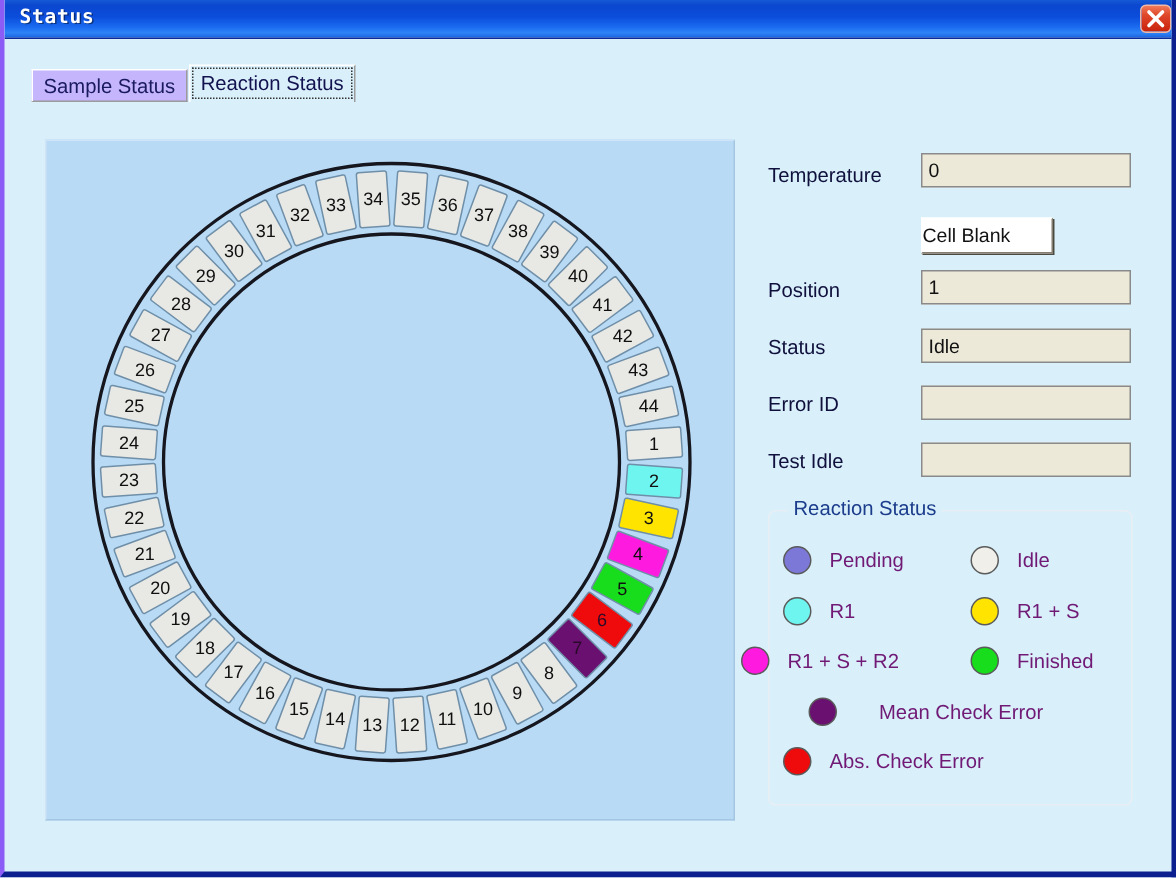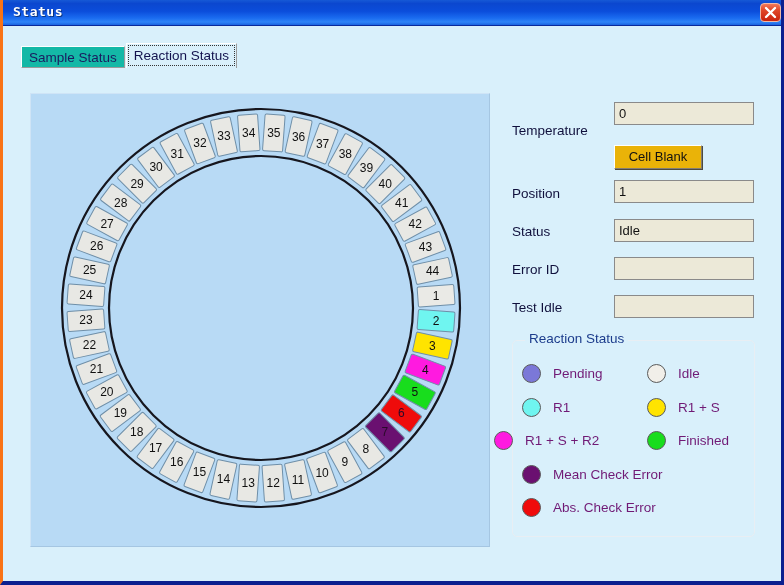--- a/index.html
+++ b/index.html
@@ -10,21 +10,21 @@
   body {
     font-family: "Liberation Sans", sans-serif;
   }
   #app {
     position: relative;
     width: 784px;
     height: 585px;
     overflow: hidden;
     background: #d9f0fb;
     box-sizing: border-box;
-    border-left: 3px solid #f97316;
+    border-left: 3px solid #8b5cf6;
     border-right: 3px solid #0b1f8f;
     border-bottom: 4px solid #0b1f8f;
   }
 
   
   #titlebar {
     position: absolute;
     left: 0; top: 0;
     width: 784px;
     height: 26px;
@@ -66,21 +66,21 @@
     height: 24px;
     display: flex;
     align-items: flex-end;
   }
   .tab {
     height: 22px;
     line-height: 22px;
     padding: 0 7px;
     font-size: 13.5px;
     color: #1a1a5e;
-    background: #14b8a6;
+    background: #c4b5fd;
     border-top: 1px solid #ffffff;
     border-left: 1px solid #ffffff;
     border-right: 1px solid #9b9b9b;
     border-bottom: 1px solid #9b9b9b;
     box-sizing: border-box;
     white-space: nowrap;
     cursor: pointer;
     margin-right: 1px;
   }
   .tab.active {
@@ -143,31 +143,31 @@
     overflow: hidden;
     white-space: nowrap;
     cursor: text;
   }
   #cell-blank-button {
     position: absolute;
     left: 611px;
     top: 145px;
     width: 88px;
     height: 24px;
-    background: #eab308;
+    background: #ffffff;
     border: 1px solid #847e72;
     border-top-color: #ffffff;
     border-left-color: #ffffff;
     box-shadow: 1px 1px 0 #4d4a42;
     box-sizing: border-box;
     font-family: "Liberation Sans", sans-serif;
     font-size: 13px;
     color: #111;
     cursor: pointer;
-    text-align: center;
+    text-align: left;
     line-height: 22px;
   }
 
   
   #legend-group {
     position: absolute;
     left: 509px;
     top: 340px;
     width: 243px;
     height: 197px;
@@ -404,21 +404,21 @@
             <text x="0" y="0" class="cell-label" transform="rotate(-339.64)">43</text>
           </g>
           <g transform="translate(401.55,176.97) rotate(347.82)">
             <rect x="-18.33" y="-10.02" width="36.66" height="20.05" rx="1.5" fill="#e8e8e4" class="cell-rect"></rect>
             <text x="0" y="0" class="cell-label" transform="rotate(-347.82)">44</text>
           </g>
         </g>
     </svg>
   </div>
 
-  <div class="form-label" style="left:509px; top:123px;">Temperature</div>
+  <div class="form-label" style="left:509px; top:109px;">Temperature</div>
   <div class="form-input" style="left:611px; top:102px;">0</div>
 
   <div id="cell-blank-button">Cell Blank</div>
 
   <div class="form-label" style="left:509px; top:186px;">Position</div>
   <div class="form-input" style="left:611px; top:180px;">1</div>
 
   <div class="form-label" style="left:509px; top:224px;">Status</div>
   <div class="form-input" style="left:611px; top:219px;">Idle</div>
 
@@ -448,21 +448,21 @@
         <span class="legend-text">R1 + S</span>
       </div>
       <div class="legend-item" style="left: 491px; top: 431px;">
         <span class="legend-dot" style="background: rgb(255, 26, 224);"></span>
         <span class="legend-text">R1 + S + R2</span>
       </div>
       <div class="legend-item" style="left: 644px; top: 431px;">
         <span class="legend-dot" style="background: rgb(24, 221, 29);"></span>
         <span class="legend-text">Finished</span>
       </div>
-      <div class="legend-item" style="left: 519px; top: 465px;">
+      <div class="legend-item" style="left: 536px; top: 465px; gap: 16px;">
         <span class="legend-dot" style="background: rgb(106, 16, 112);"></span>
         <span class="legend-text">Mean Check Error</span>
       </div>
       <div class="legend-item" style="left: 519px; top: 498px;">
         <span class="legend-dot" style="background: rgb(239, 11, 11);"></span>
         <span class="legend-text">Abs. Check Error</span>
       </div>
     </div>
 
 </div>

